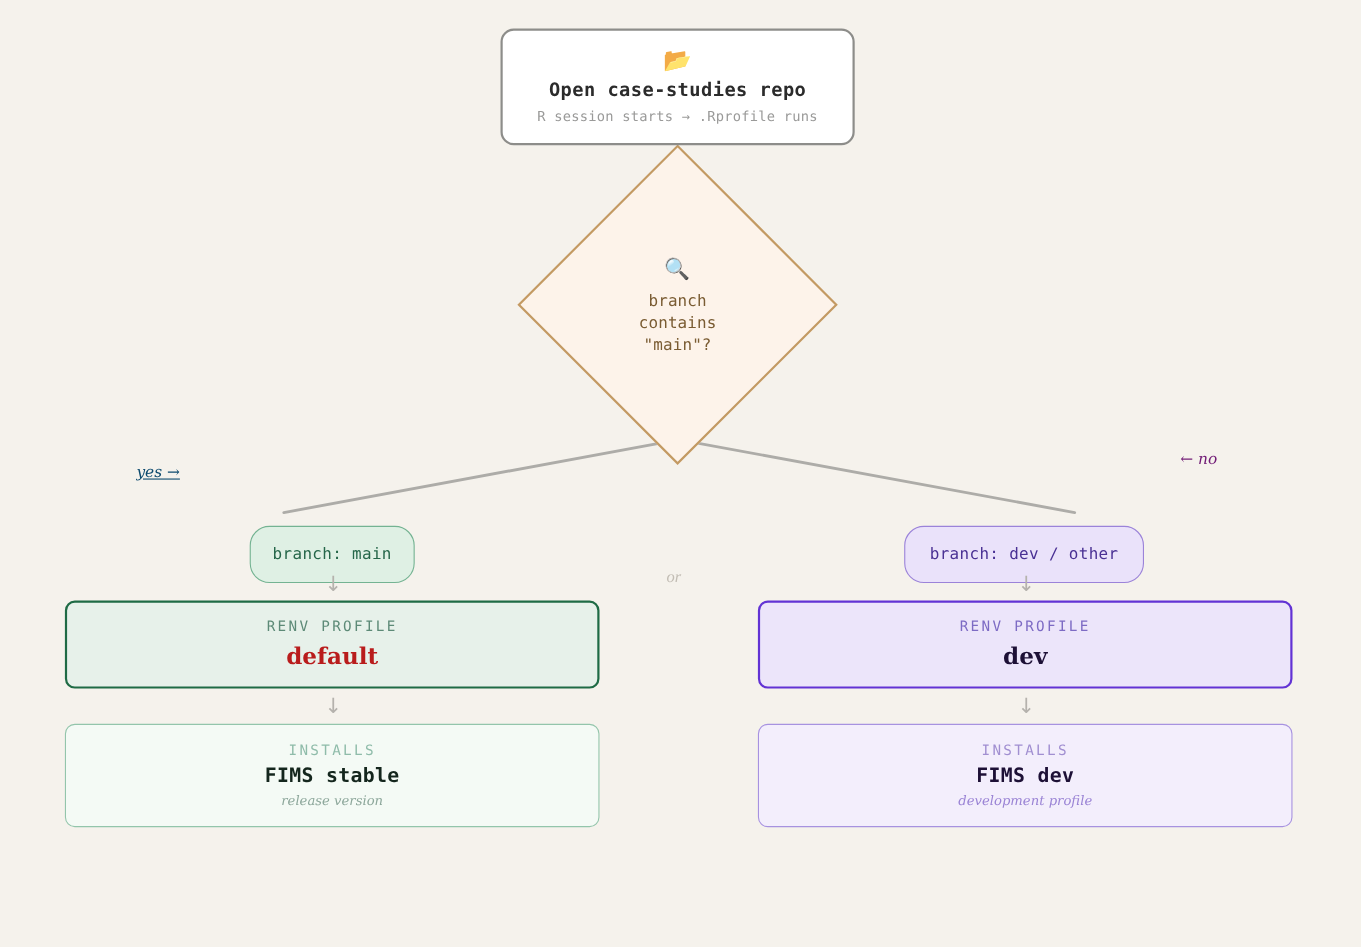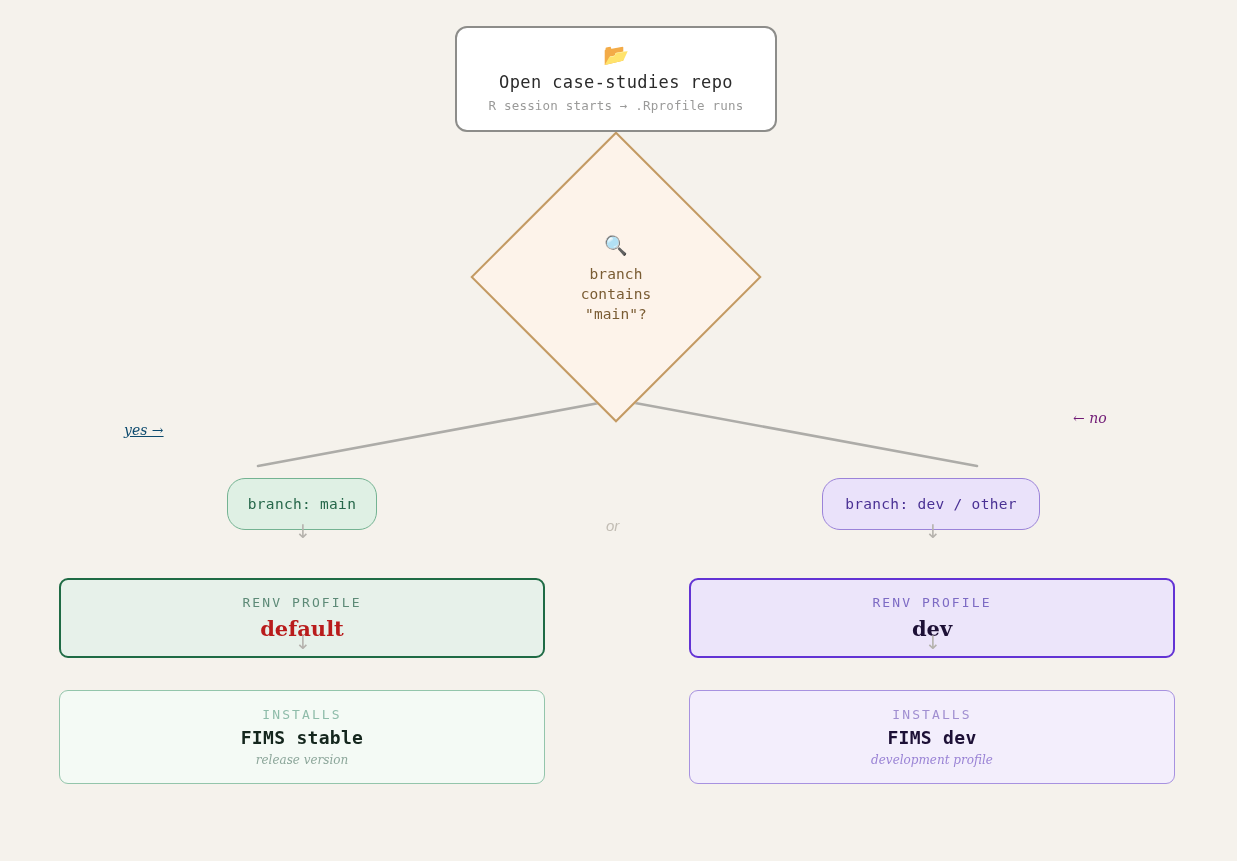--- a/index.html
+++ b/index.html
@@ -44,21 +44,21 @@
     justify-content: center;
   }
   .start-emoji {
     font-size: 21px;
     line-height: 1;
     margin-bottom: 7px;
     font-family: "DejaVu Sans", sans-serif;
   }
   .start-title {
     font-size: 17px;
-    font-weight: normal;
+    font-weight: bold;
     color: #2b2b2b;
     letter-spacing: 0.4px;
     line-height: 1.15;
   }
   .start-sub {
     font-size: 12.5px;
     color: #9a9a99;
     margin-top: 5px;
     letter-spacing: 0.2px;
   }
@@ -110,21 +110,21 @@
     font-size: 14px;
     z-index: 3;
     white-space: nowrap;
   }
   .edge-yes { left: 124px; top: 422px; color: #0c4a6e; text-decoration: underline; }
   .edge-no  { left: 1073px; top: 410px; color: #701a75; }
 
   .or-label {
     position: absolute;
     left: 606px; top: 517px;
-    font-family: Liberation Sans, sans-serif;
+    font-family: Liberation Serif, serif;
     font-style: italic;
     font-size: 15px;
     color: #c2bdb4;
     z-index: 3;
   }
 
   
   .pill {
     position: absolute;
     box-sizing: border-box;
@@ -162,21 +162,20 @@
 
   
   .res-box {
     position: absolute;
     box-sizing: border-box;
     display: flex;
     flex-direction: column;
     align-items: center;
     justify-content: center;
     z-index: 3;
-    margin-top: 32px;
   }
   .res-kicker {
     font-size: 13px;
     letter-spacing: 2.1px;
   }
   .res-value {
     font-family: "DejaVu Serif", "Liberation Serif", serif;
     font-weight: bold;
     font-size: 21px;
     margin-top: 6px;

